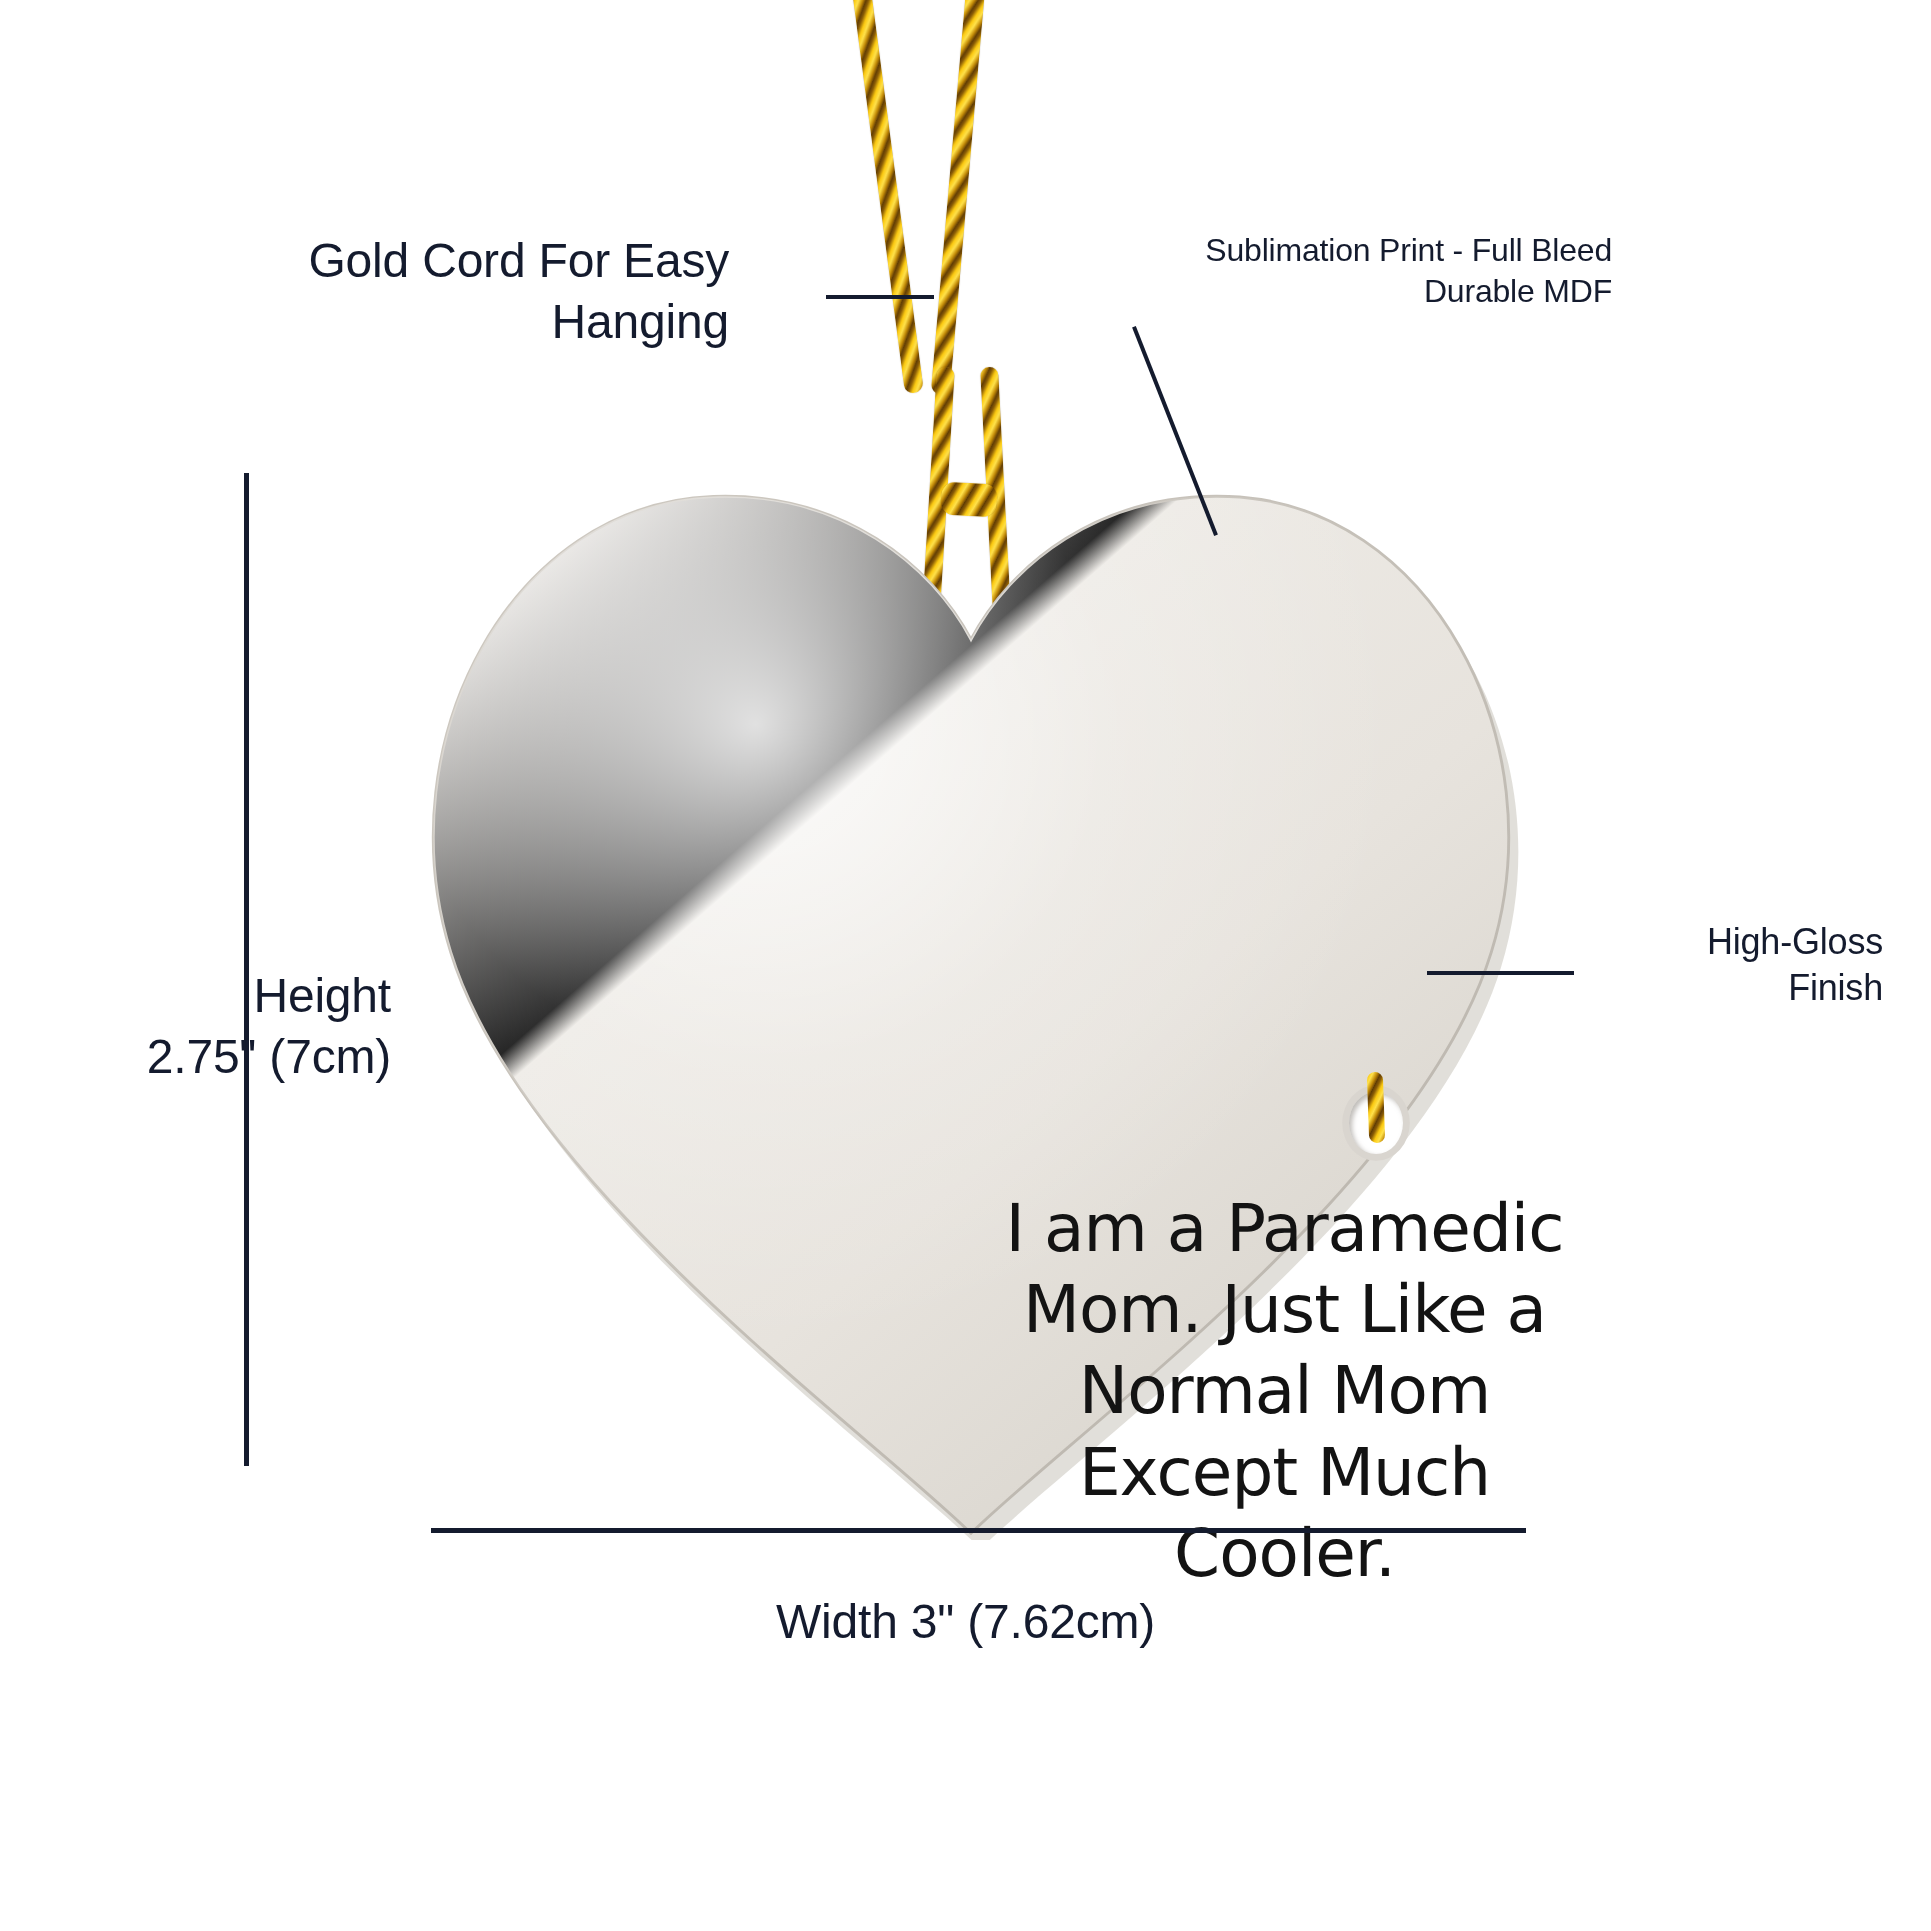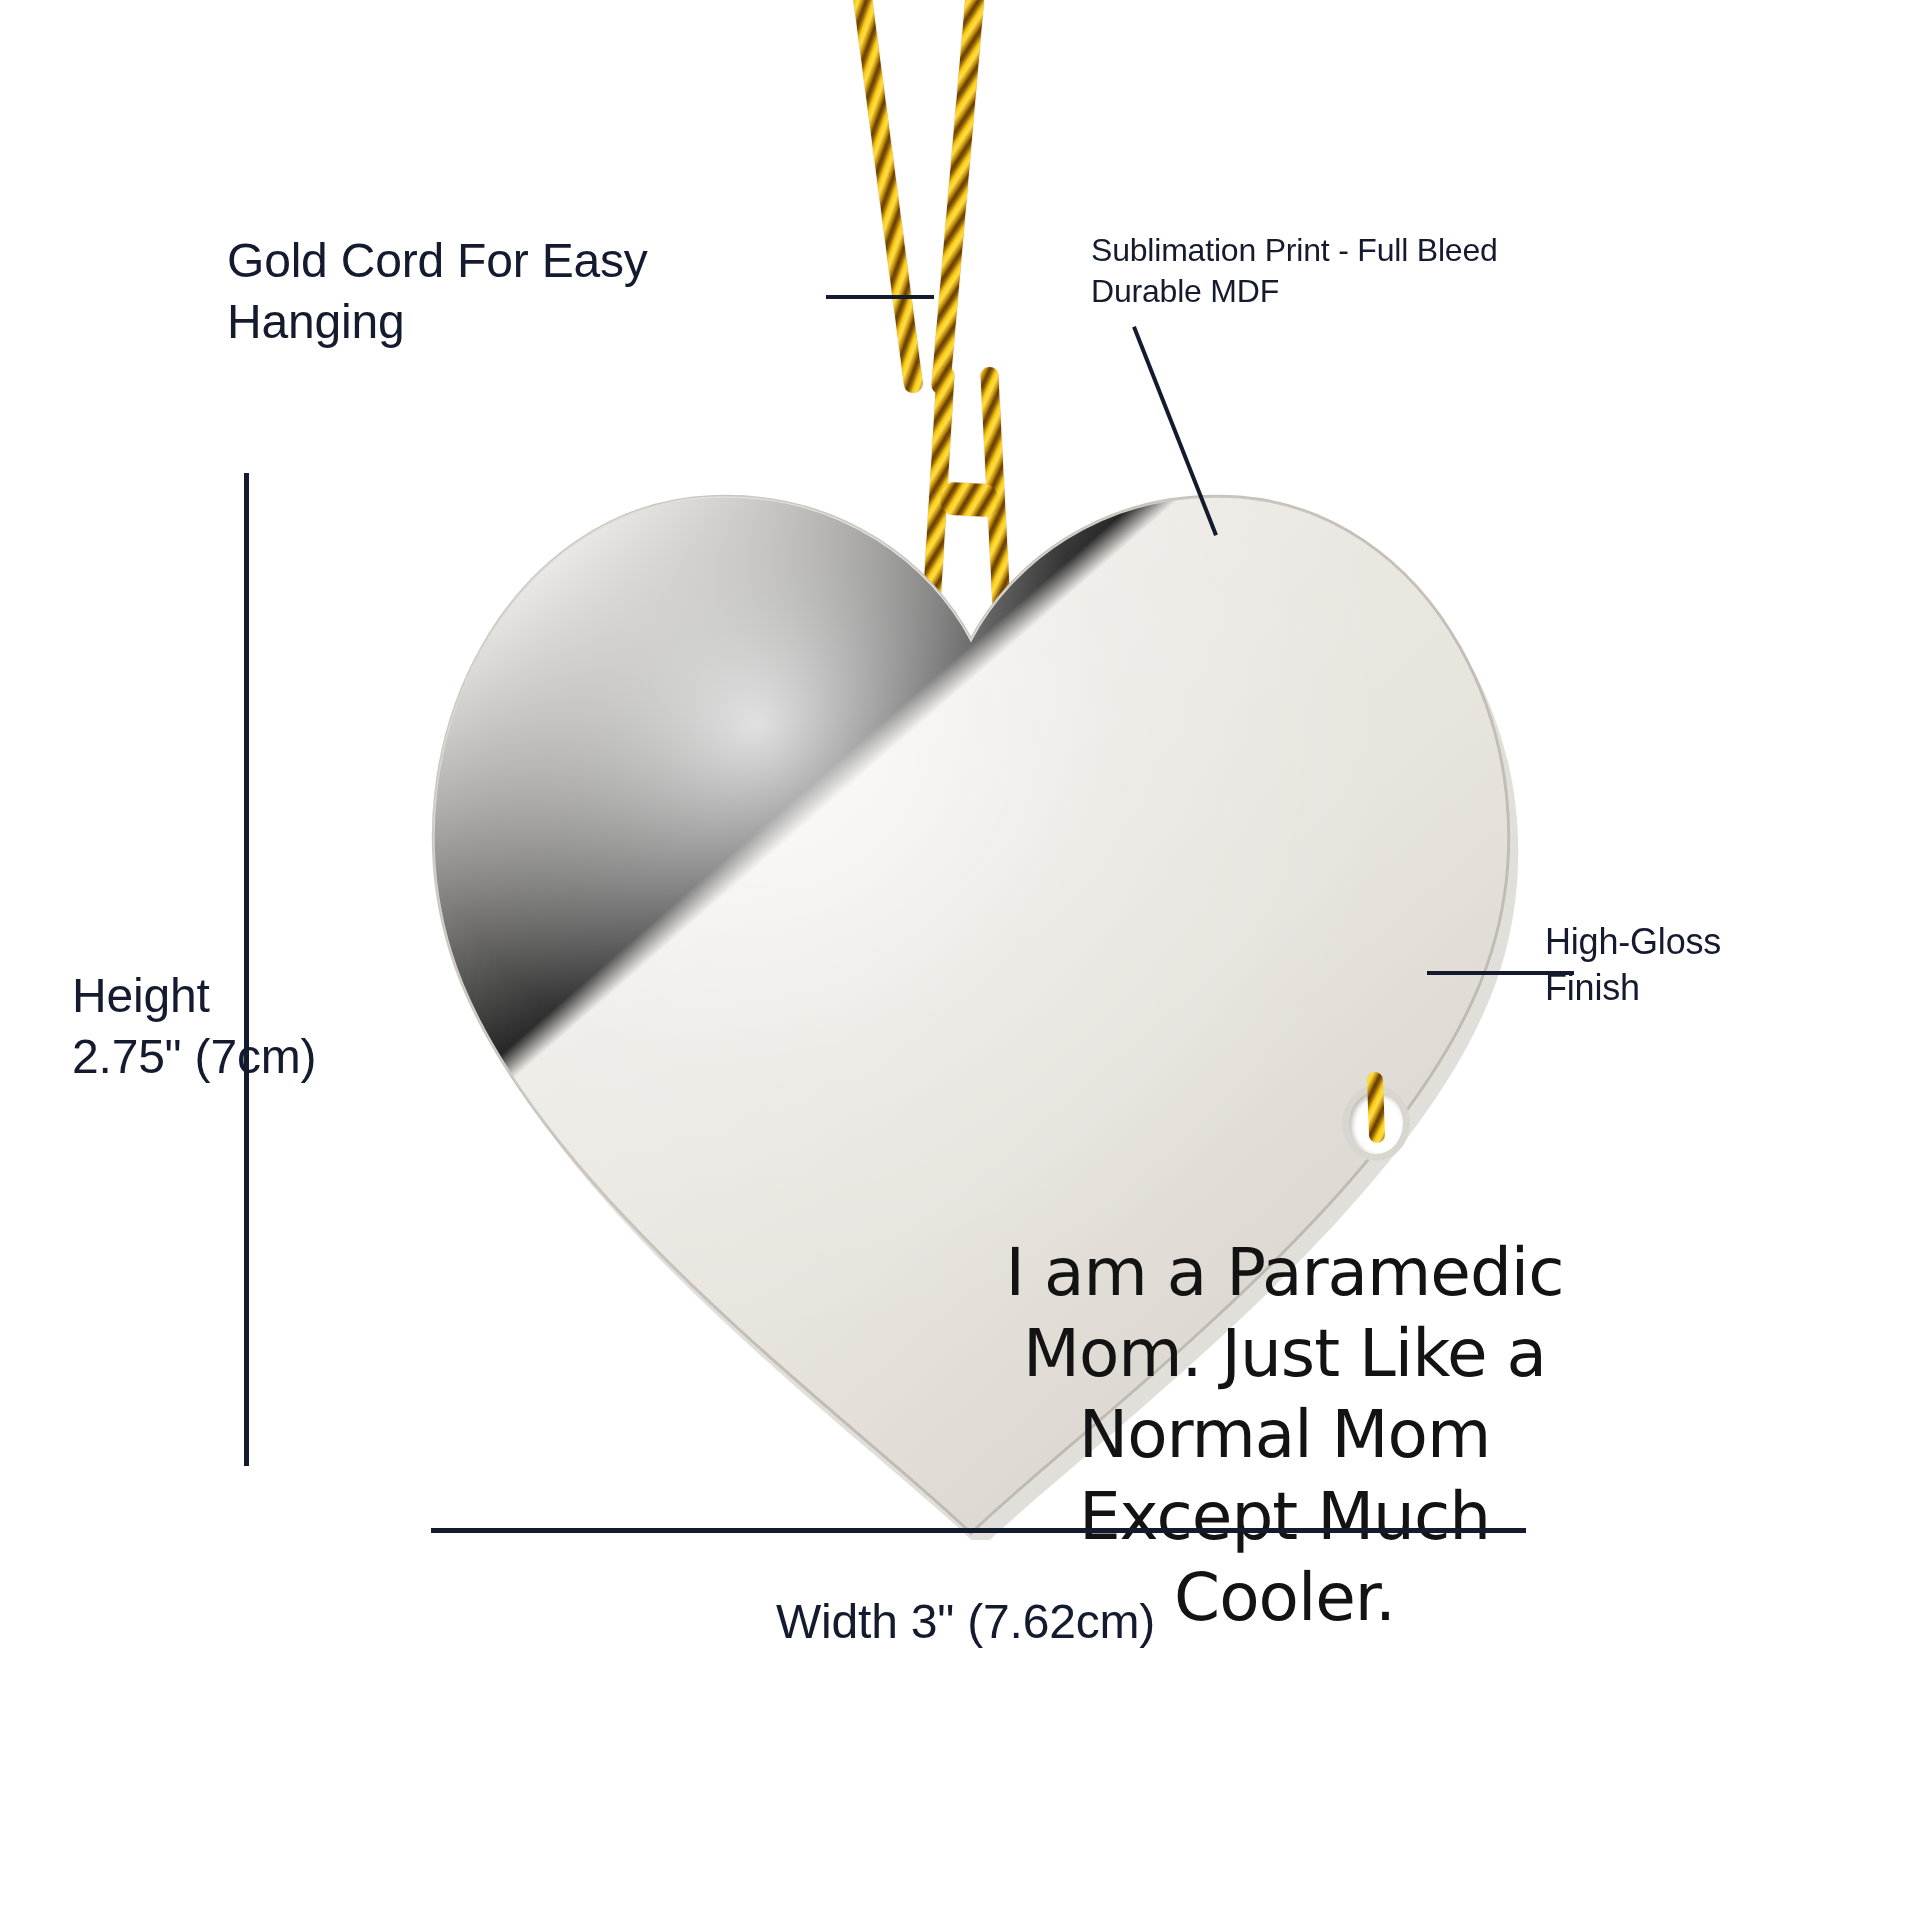--- a/index.html
+++ b/index.html
@@ -23,21 +23,21 @@
     background: #ffffff;
   }
 
   
   .label {
     position: absolute;
     color: #141b2e;
     font-family: "Liberation Sans", sans-serif;
     font-weight: 400;
     line-height: 1.28;
-    text-align: left;
+    text-align: right;
     white-space: pre-line;
     letter-spacing: -0.2px;
   }
   #label-gold-cord {
     left: 227px;
     top: 230px;
     width: 502px;
     font-size: 48px;
   }
   #label-sublimation {
@@ -216,21 +216,20 @@
     width: 599px;
     text-align: center;
     color: #131313;
     font-family: "DejaVu Sans", sans-serif;
     font-weight: 400;
     font-size: 66px;
     line-height: 1.23;
     letter-spacing: -1px;
     white-space: pre-line;
     text-rendering: geometricPrecision;
-    margin-top: 44px;
   }
 </style>
 </head>
 <body>
 
 <div class="stage">
 
   <div class="cord" id="cord-left-upper"></div>
   <div class="cord" id="cord-right-upper"></div>
   <div class="cord" id="cord-left-lower"></div>

